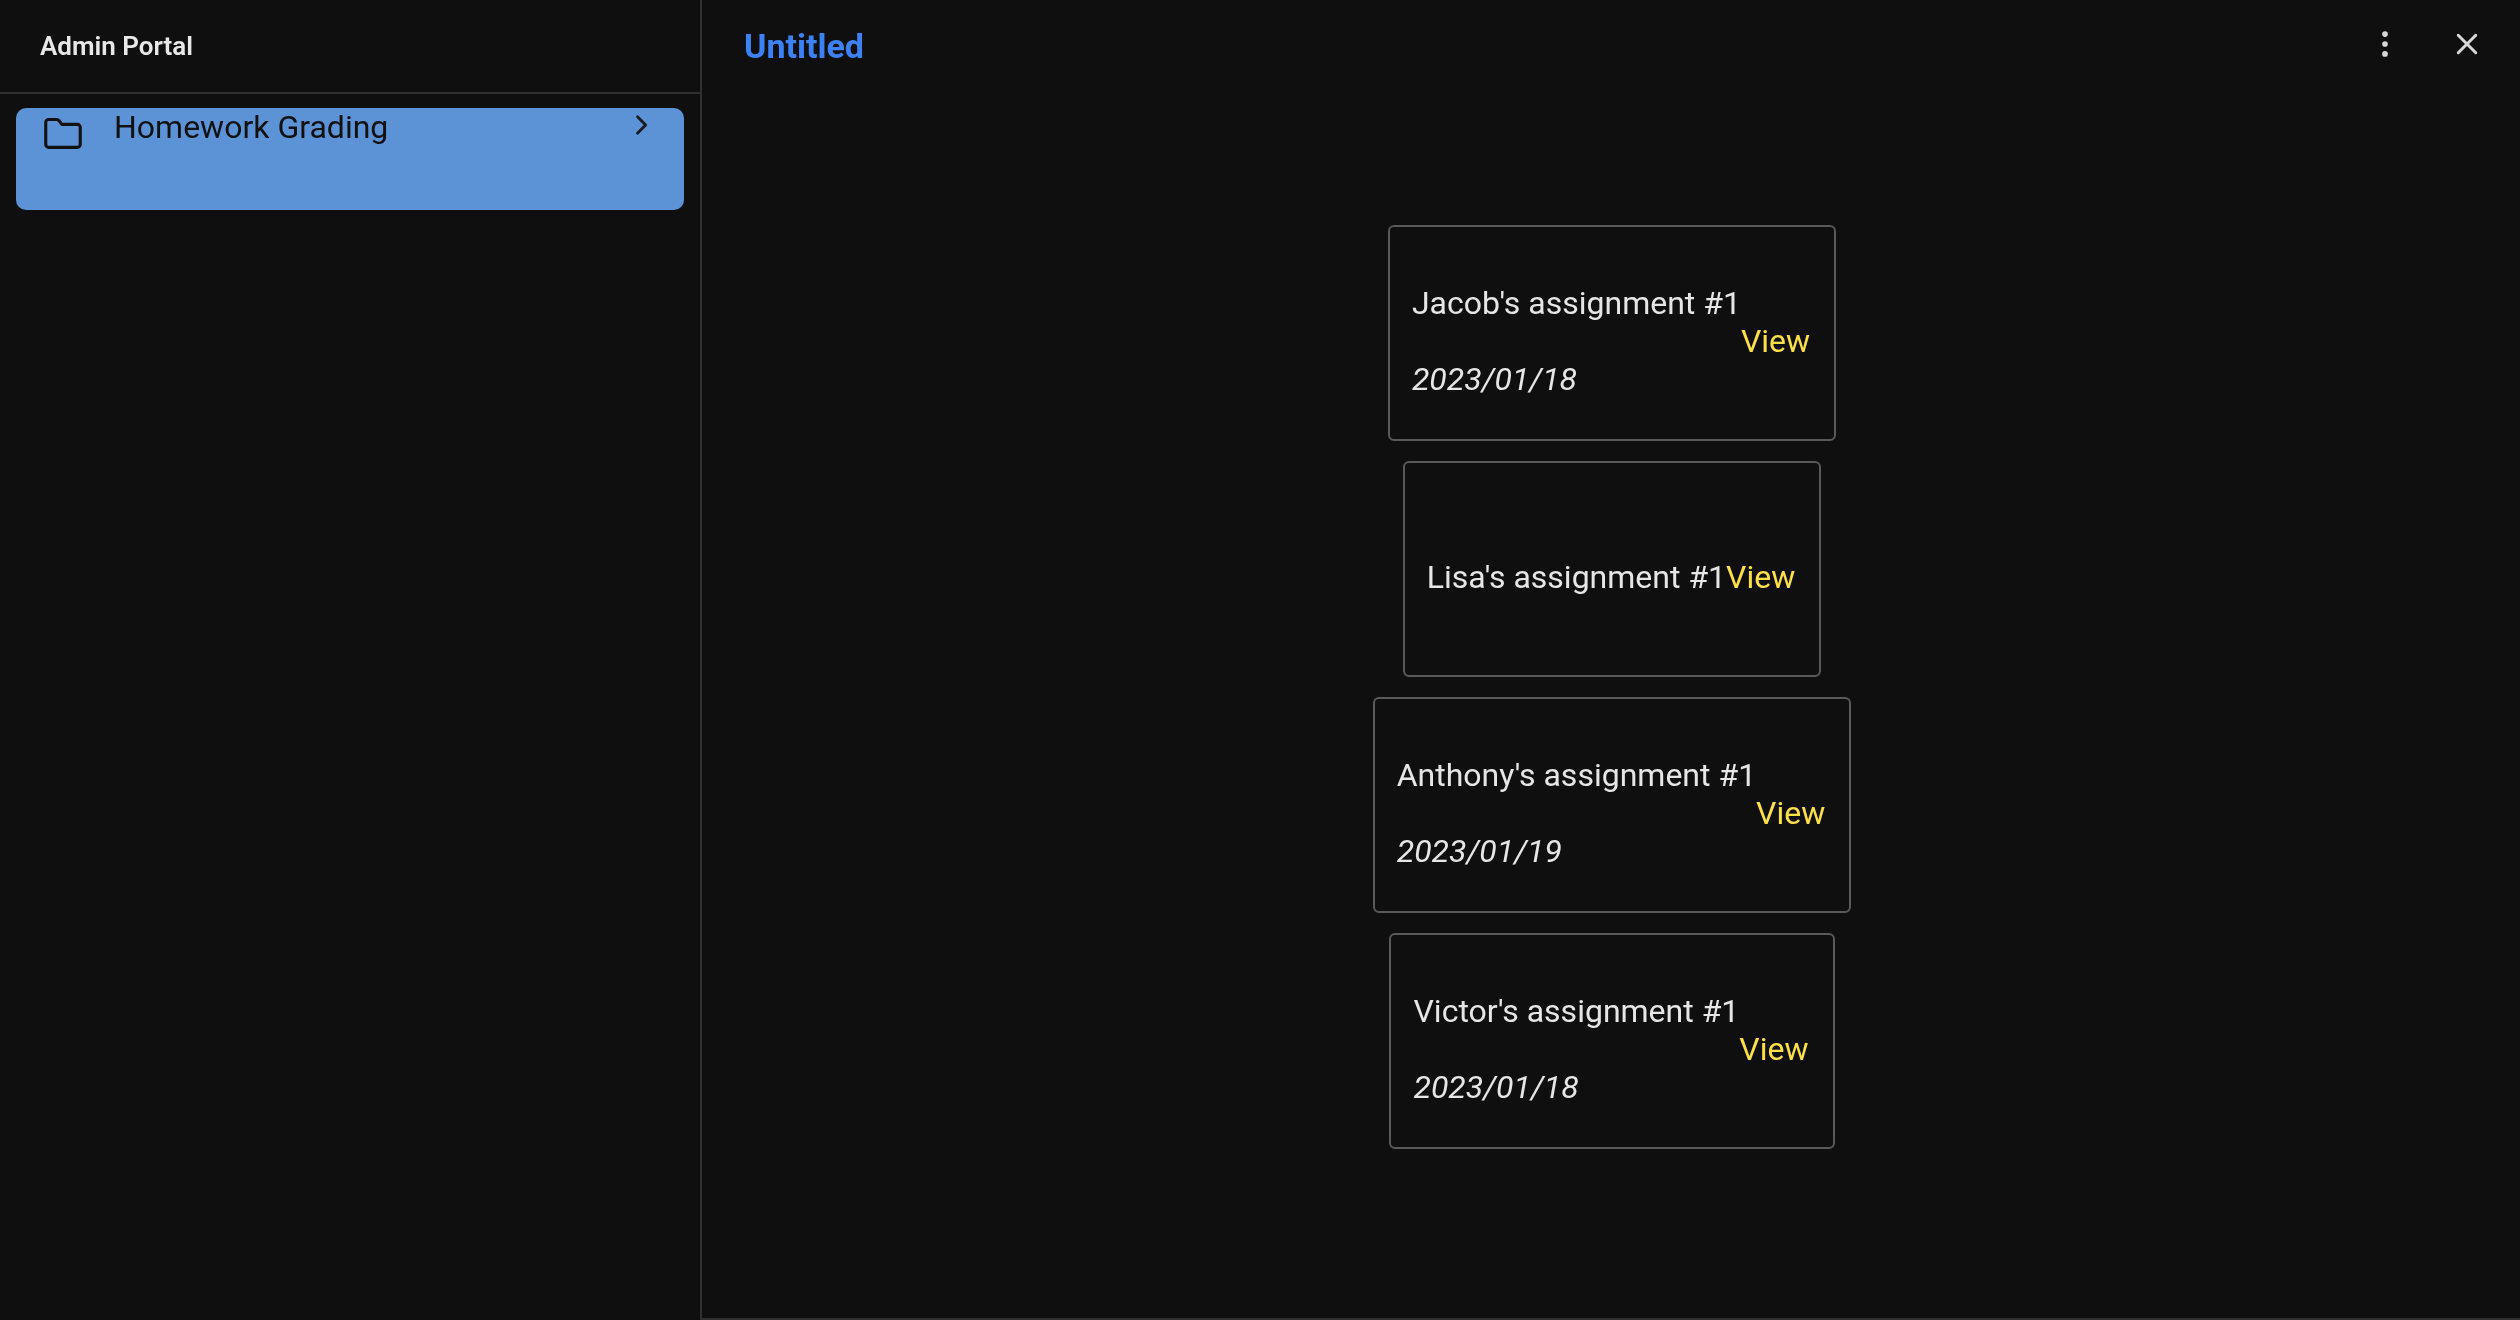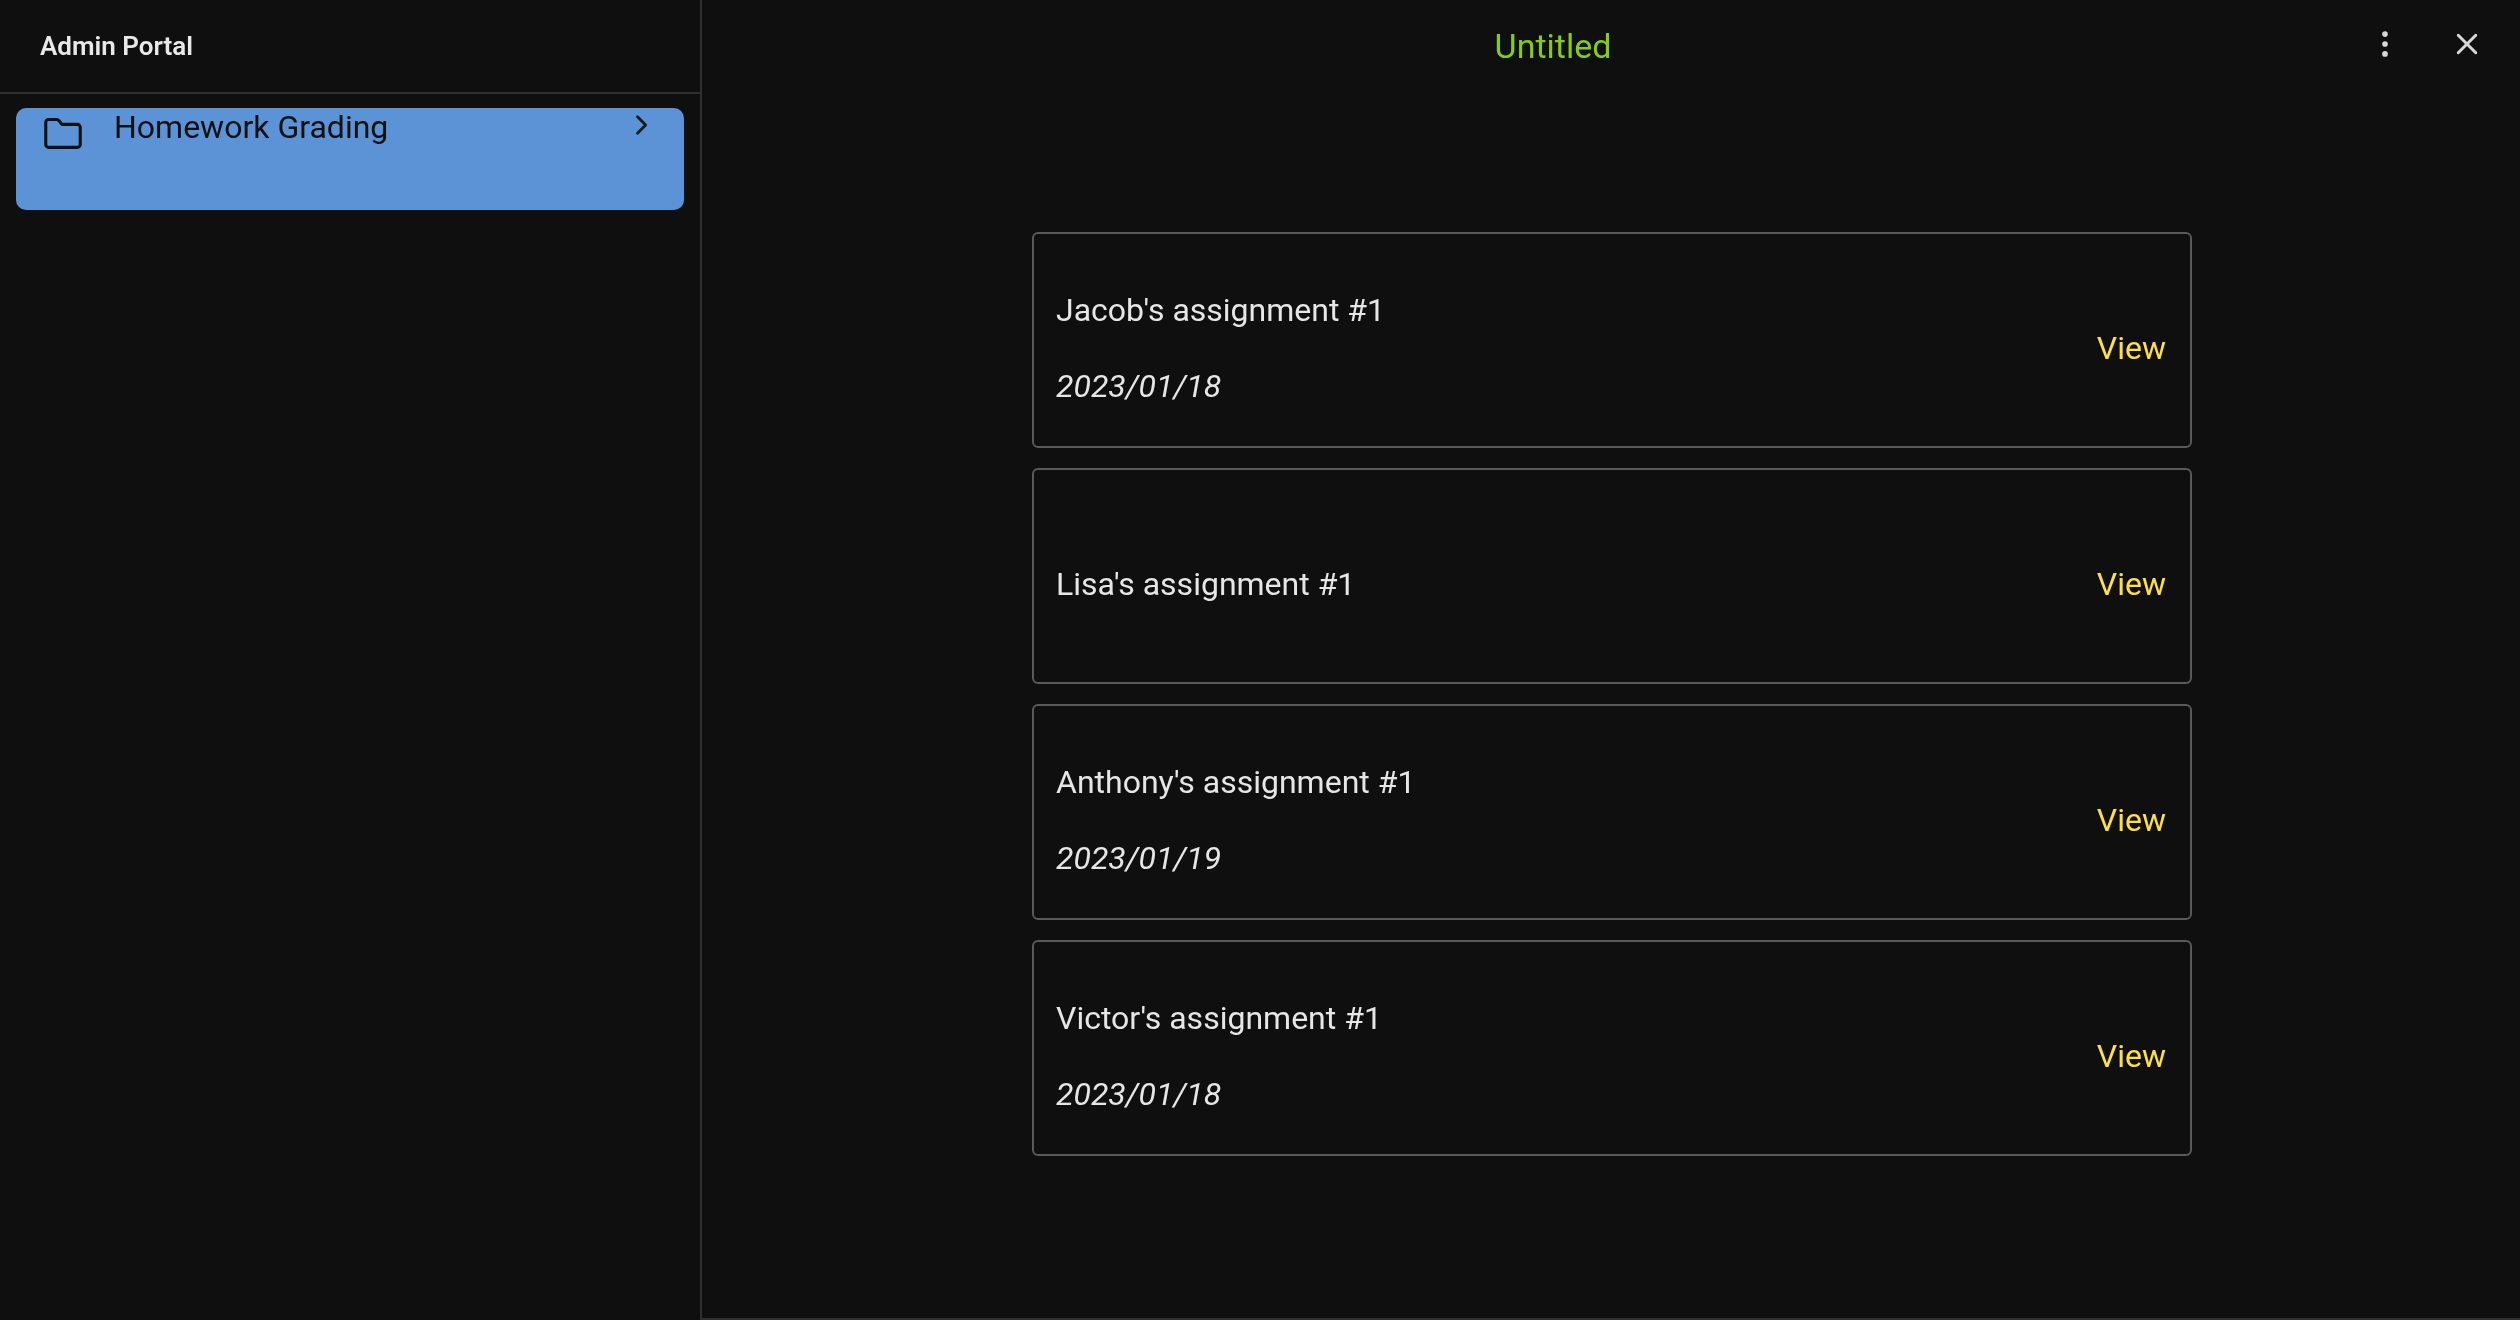--- a/index.html
+++ b/index.html
@@ -82,24 +82,23 @@
       flex-direction: column;
     }
     .topbar {
       height: 92px;
       display: flex;
       align-items: center;
       padding: 0 30px 0 42px;
     }
     .topbar-title {
       font-size: 34px;
-      font-weight: 400;
-      color: #84cc16;
-      flex: 1;
-      text-align: center;
+      font-weight: 700;
+      color: #3b82f6;
+      flex: 1;
     }
     .topbar-actions {
       display: flex;
       align-items: center;
       gap: 36px;
     }
     .icon-btn {
       width: 46px;
       height: 46px;
       display: flex;
@@ -138,25 +137,26 @@
     .version-selector .updown svg { width: 22px; height: 30px; }
 
     
     .content {
       flex: 1;
       position: relative;
     }
     .card-list {
       position: absolute;
       left: 330px;
-      top: 140px;
+      top: 133px;
       width: 1160px;
       display: flex;
       flex-direction: column;
       gap: 20px;
+      align-items: center;
     }
     .card {
       border: 2px solid #595959;
       border-radius: 6px;
       height: 216px;
       padding: 56px 22px 40px 22px;
       display: flex;
       align-items: center;
     }
     .card-left {

